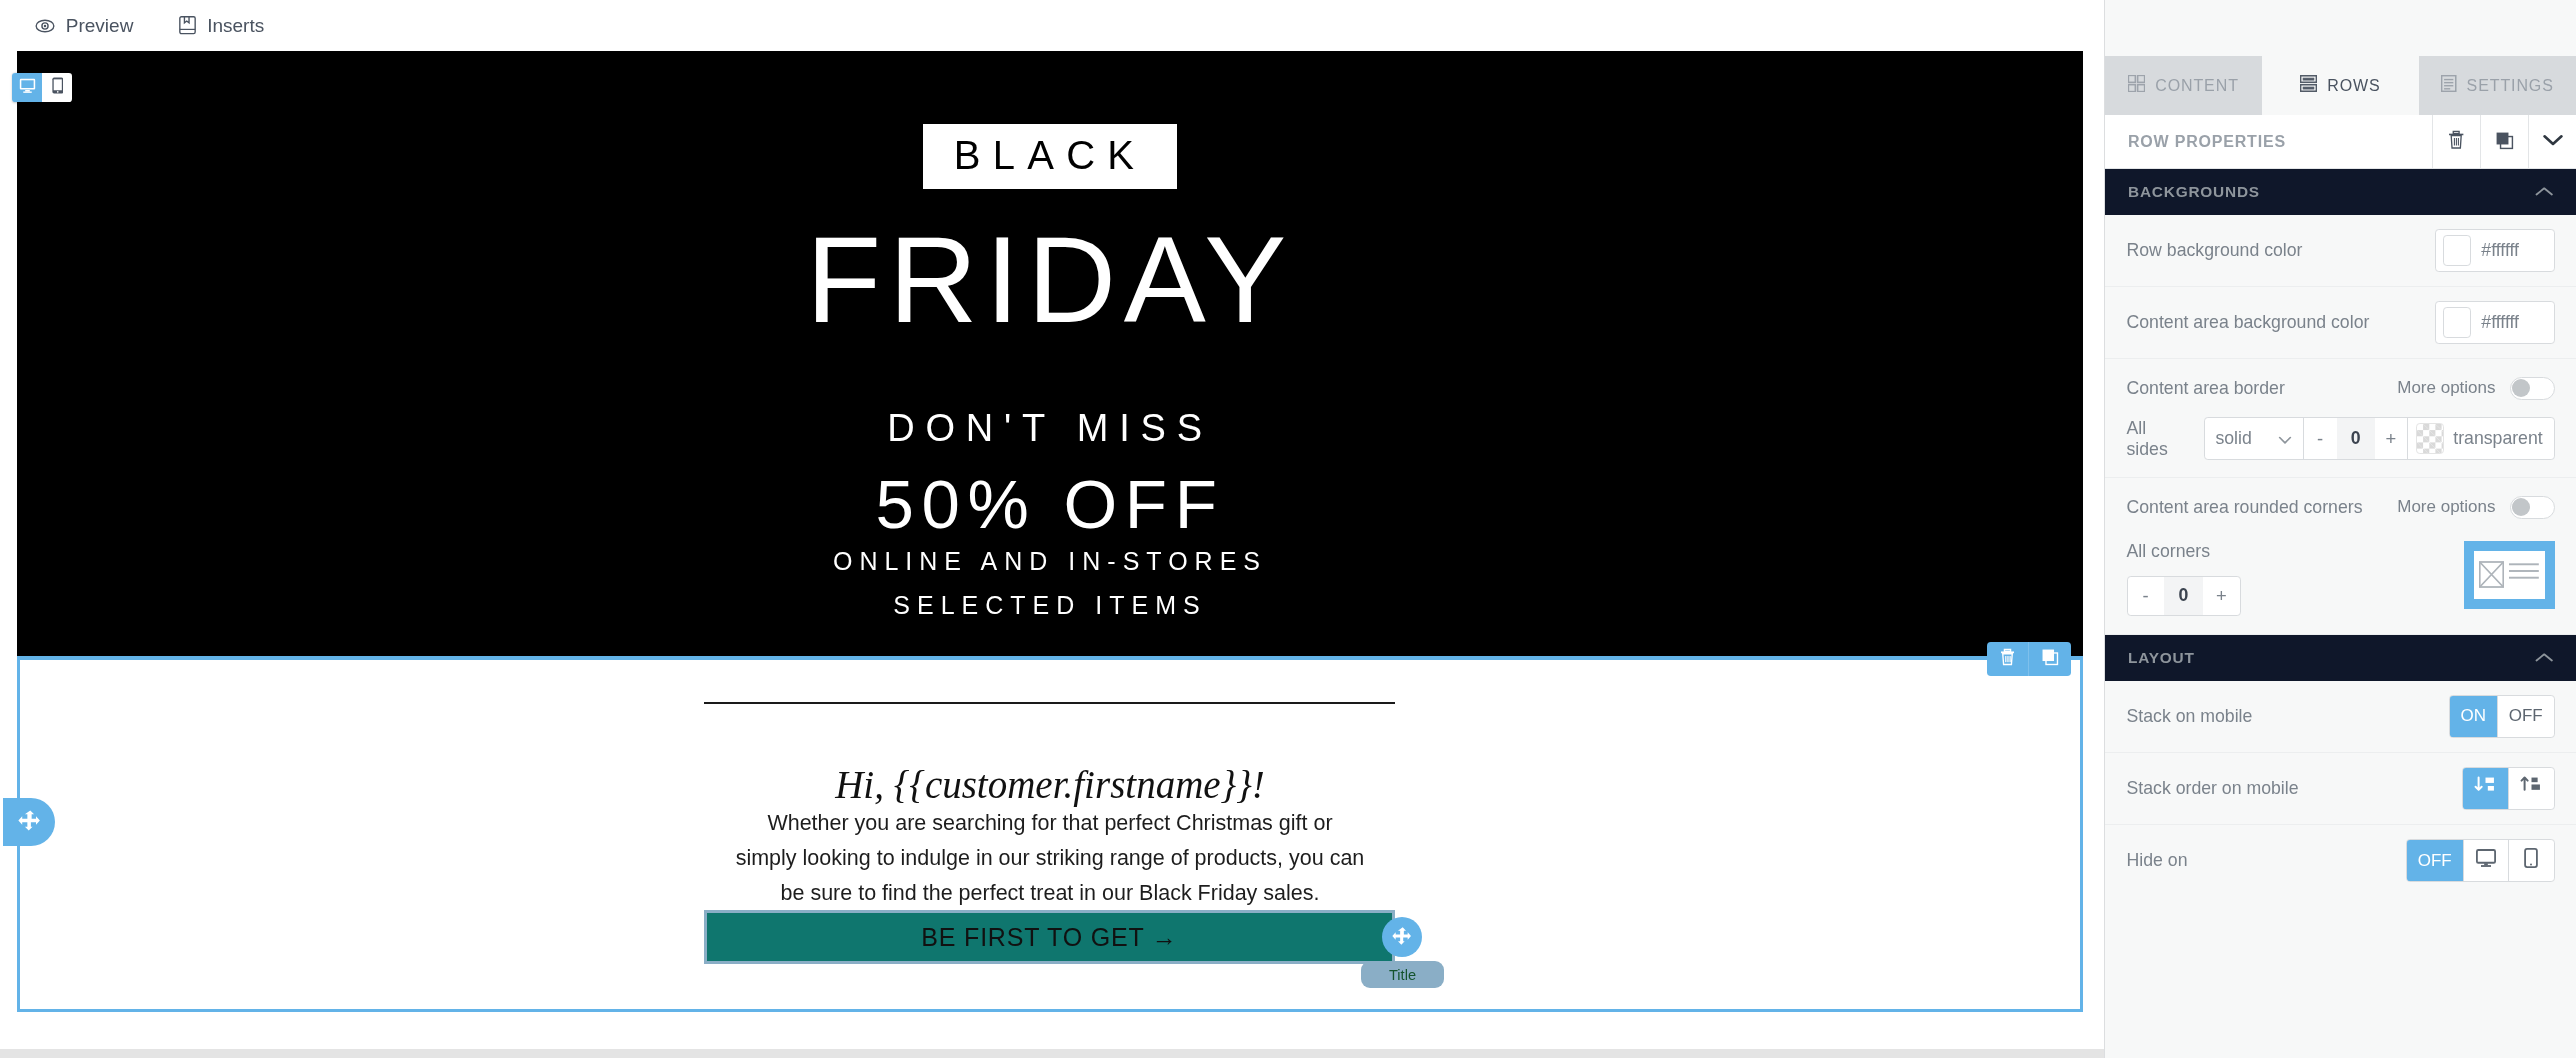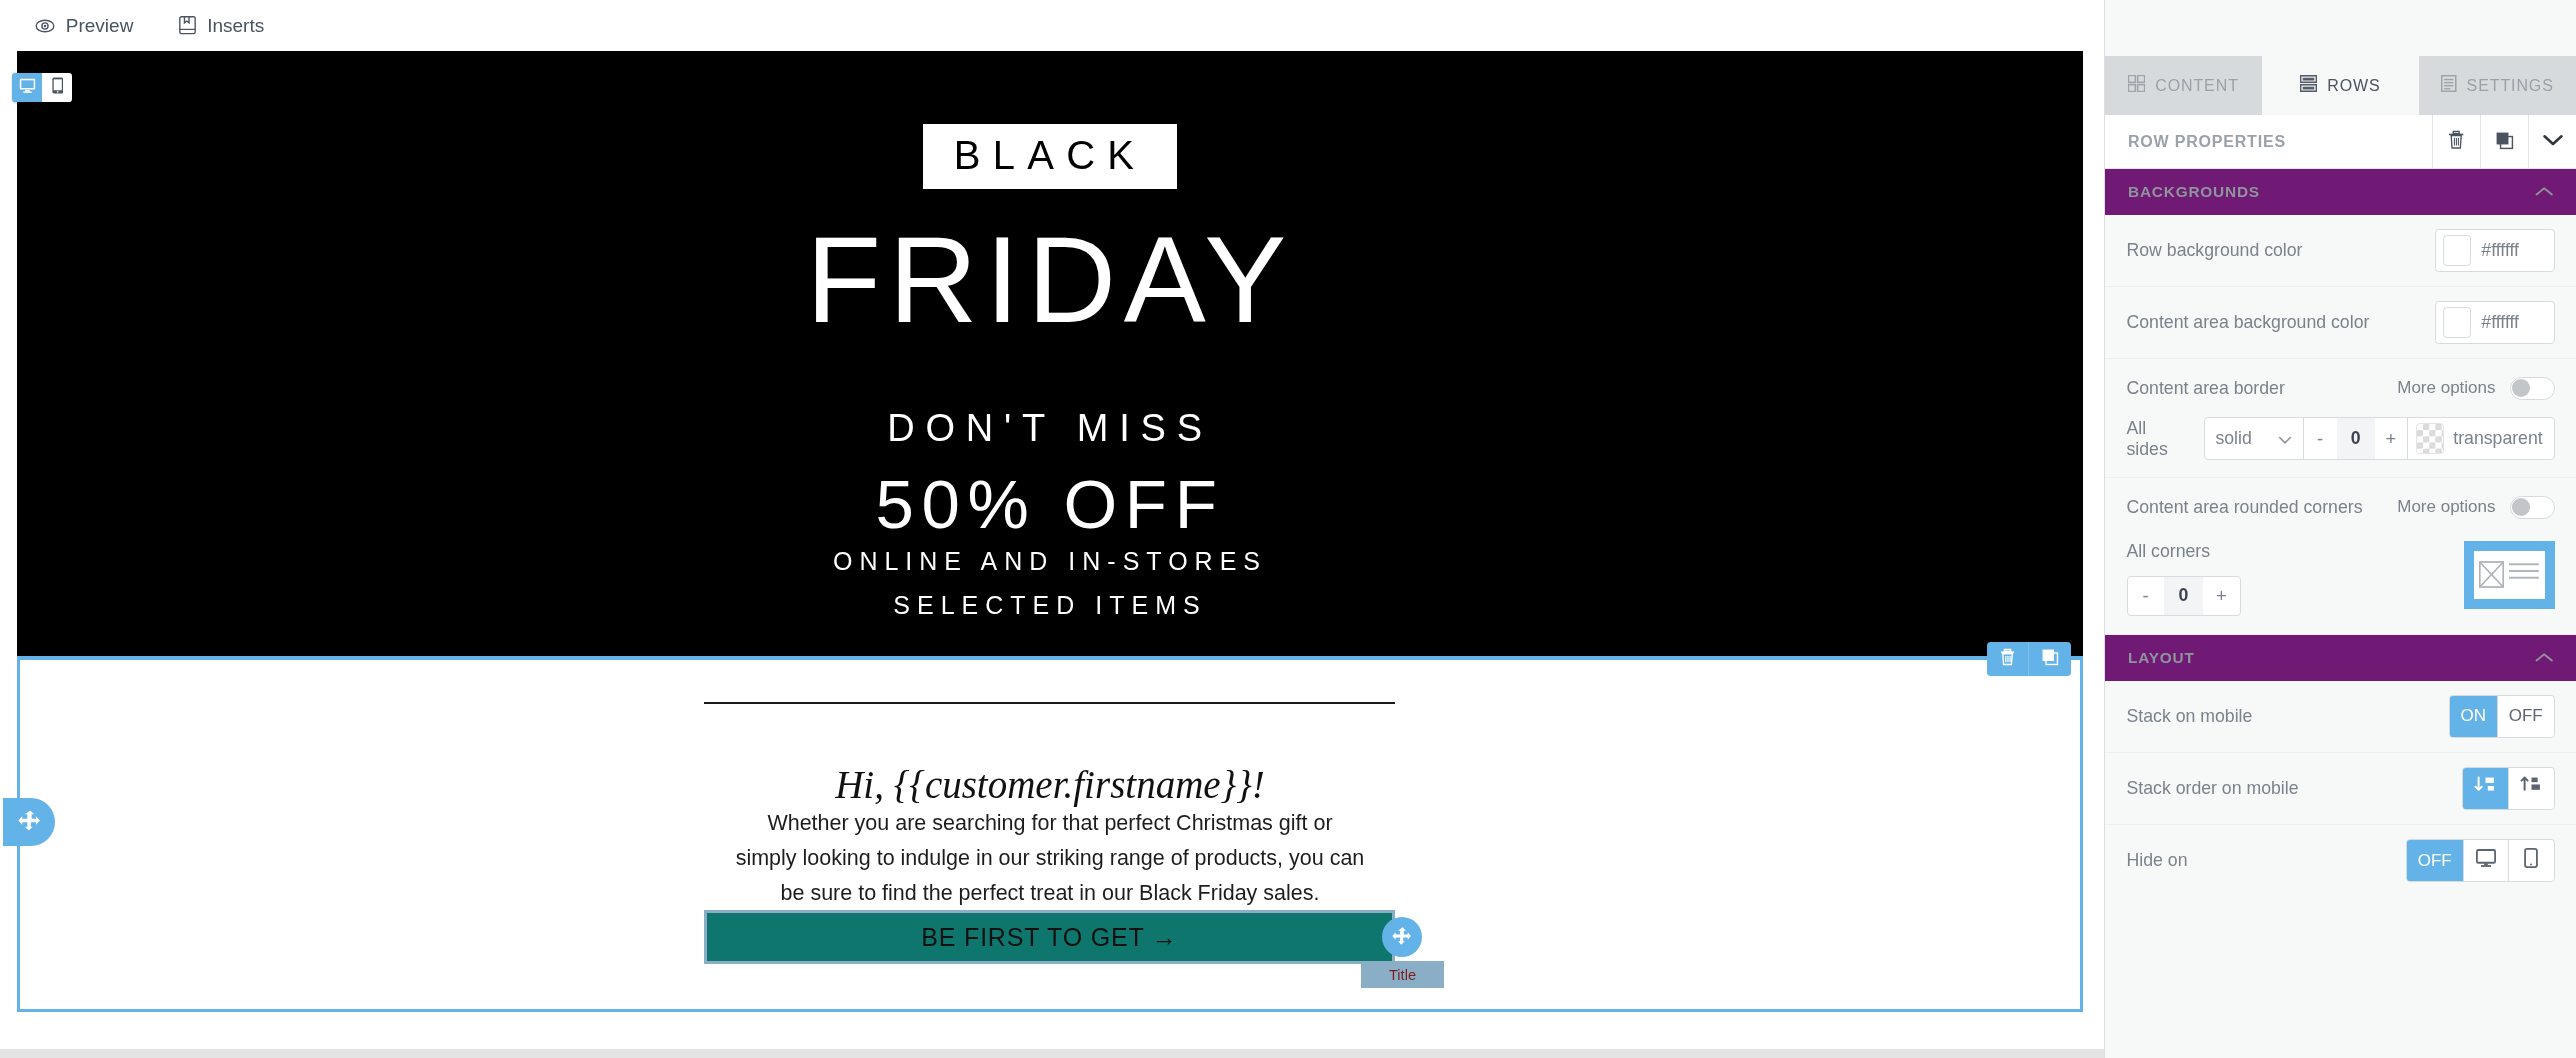--- a/index.html
+++ b/index.html
@@ -171,23 +171,23 @@
     width: 40px; height: 40px;
     border-radius: 50%;
     background: #63b3e8;
     display: flex; align-items: center; justify-content: center;
     cursor: move;
   }
   .cta-title-badge {
     position: absolute; right: -49px; top: 51px;
     width: 83px; height: 27px;
     background: #8aaec6;
-    color: #7f1d1d;
+    color: #14532d;
     font-size: 14.6px;
-    display: flex; align-items: center; justify-content: center;
+    display: flex; align-items: center; justify-content: center; border-radius: 9px;
   }
 
   
   .row-tools {
     position: absolute; right: 9.2px; top: -18.4px;
     display: flex;
     border-radius: 3.8px; overflow: hidden;
     z-index: 30;
   }
   .row-tool {
@@ -255,21 +255,21 @@
   }
   .rp-btn {
     width: 48px; height: 54px;
     display: flex; align-items: center; justify-content: center;
     border-left: 0.8px solid #e3e5e7;
     cursor: pointer;
   }
 
   .section-head {
     height: 46px;
-    background: #701a75;
+    background: #0f172a;
     display: flex; align-items: center;
     padding: 0 23px;
     font-size: 15.4px;
     letter-spacing: 0.8px;
     font-weight: bold;
     color: #8e959c;
     cursor: pointer;
   }
   .section-head .caret { margin-left: auto; }
 

